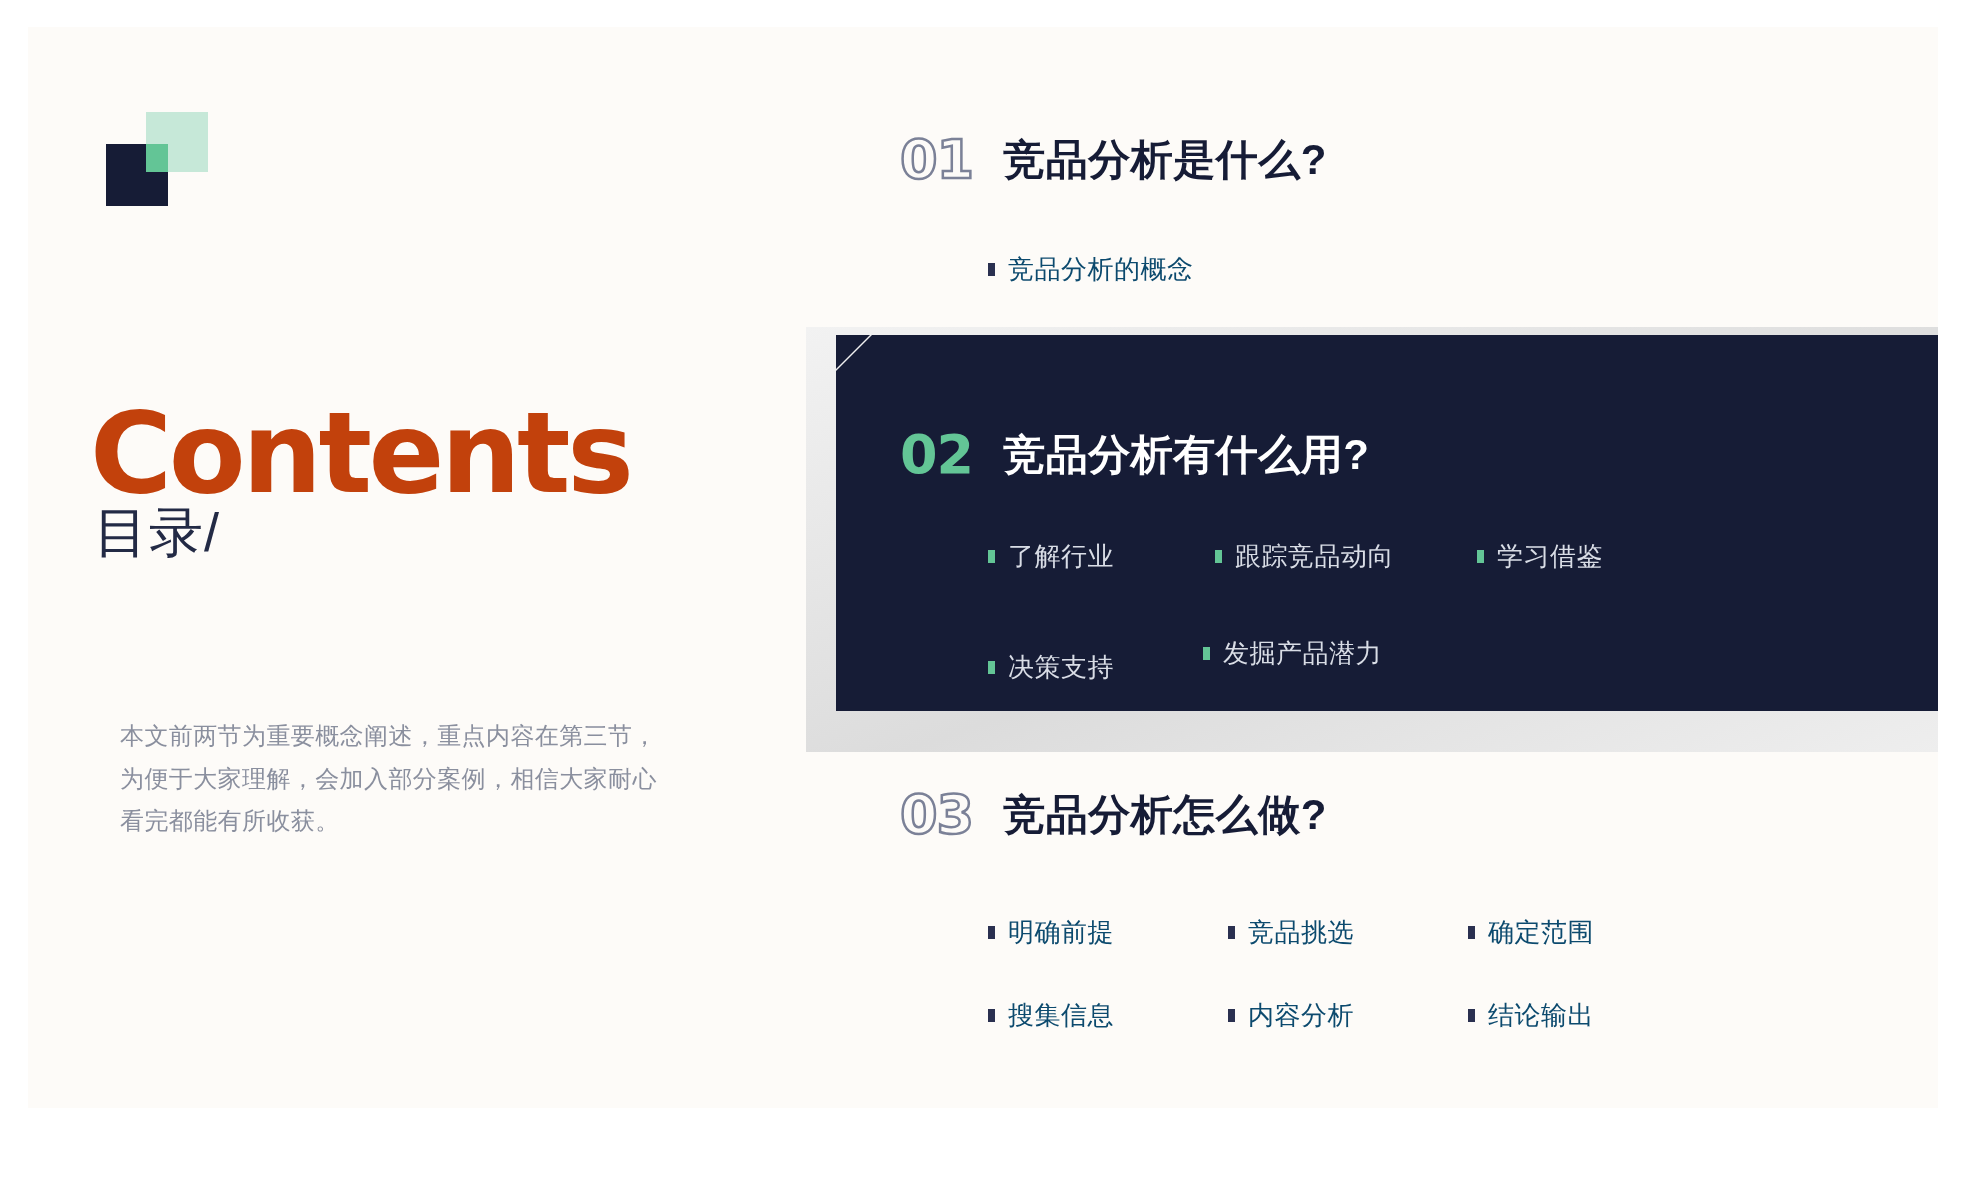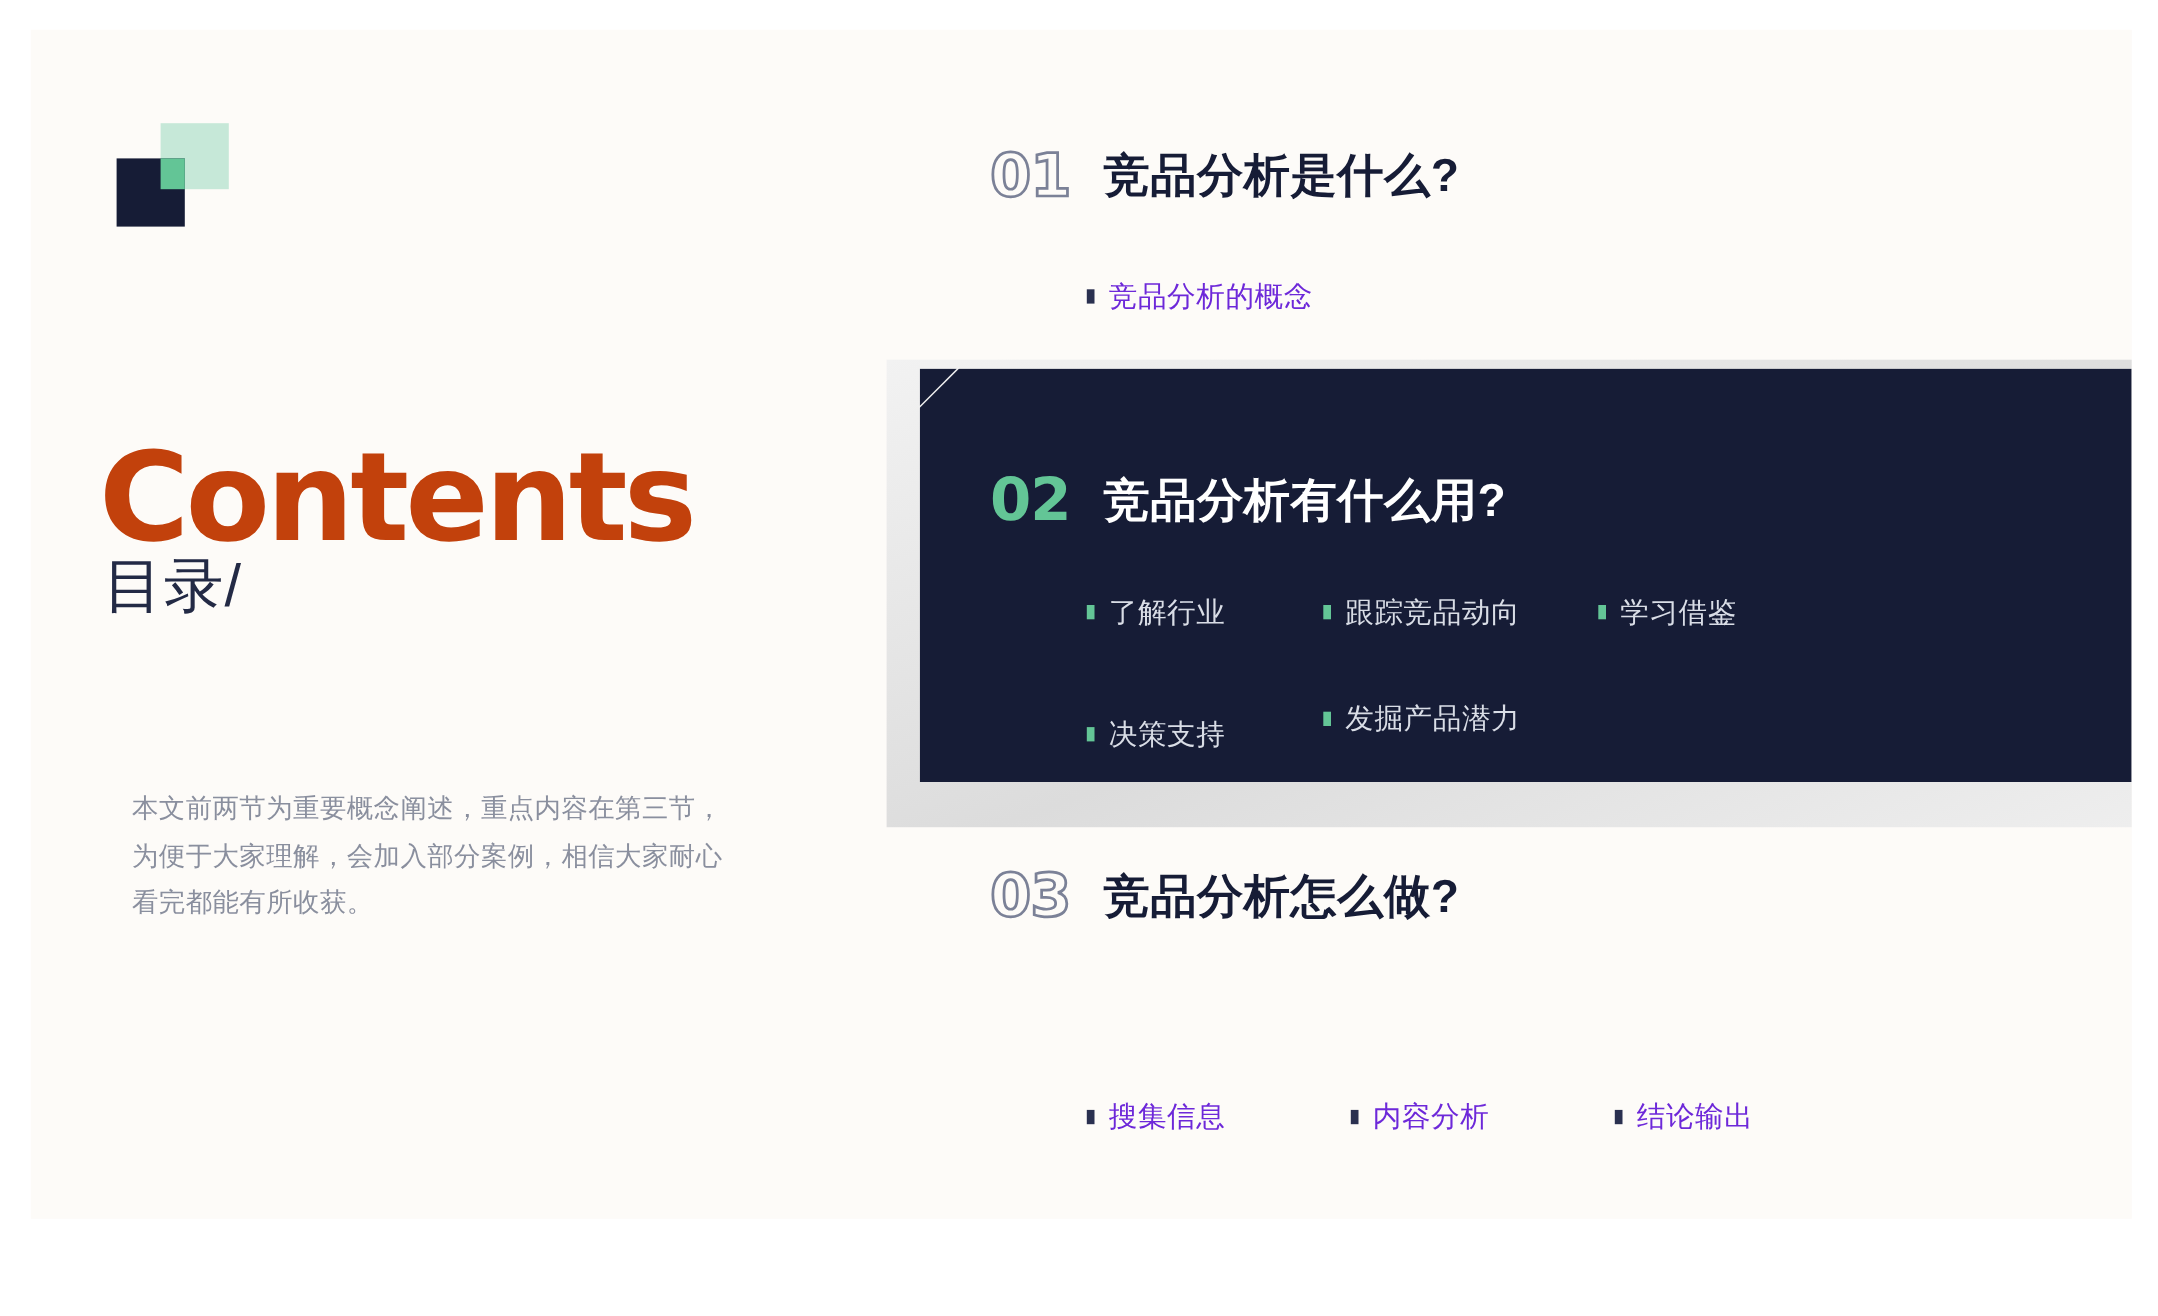--- a/index.html
+++ b/index.html
@@ -71,21 +71,21 @@
     margin-left:30px;
     font-size:42px; font-weight:700; color:#161c36;
     letter-spacing:0.5px;
   }
   .sec-title.light { color:#ffffff; }
 
   
   .bullet-row { position:absolute; display:flex; }
   .bullet {
     display:flex; align-items:center;
-    font-size:26px; color:#6d28d9; letter-spacing:0.5px;
+    font-size:26px; color:#0c4a6e; letter-spacing:0.5px;
     white-space:nowrap;
   }
   .bullet .dot {
     display:inline-block;
     width:7px; height:13px;
     background:#2a3050;
     margin-right:13px;
     flex:none;
   }
   .bullet.on-dark { color:#d9dde6; }
@@ -145,21 +145,21 @@
       <span class="bullet" style="width:240px;">
         <i class="dot"></i>
         <span>竞品分析的概念</span>
       </span>
     </div>
 
     <div class="section-head" style="left:872px; top:400px;">
       <span class="sec-num solid">02</span>
       <span class="sec-title light">竞品分析有什么用?</span>
     </div>
-    <div class="bullet-row" style="left:960px; top:512px;">
+    <div class="bullet-row" style="left:960px; top:512px;gap:12px;">
       <span class="bullet on-dark" style="width:215px;">
         <i class="dot"></i>
         <span>了解行业</span>
       </span>
       <span class="bullet on-dark" style="width:250px;">
         <i class="dot"></i>
         <span>跟踪竞品动向</span>
       </span>
       <span class="bullet on-dark">
         <i class="dot"></i>
@@ -174,20 +174,34 @@
       <span class="bullet on-dark">
         <i class="dot"></i>
         <span>发掘产品潜力</span>
       </span>
     </div>
 
     <div class="section-head" style="left:872px; top:760px;">
       <span class="sec-num outline">03</span>
       <span class="sec-title">竞品分析怎么做?</span>
     </div>
+    <div class="bullet-row" style="left:960px; top:888px;">
+      <span class="bullet" style="width:240px;">
+        <i class="dot"></i>
+        <span>明确前提</span>
+      </span>
+      <span class="bullet" style="width:240px;">
+        <i class="dot"></i>
+        <span>竞品挑选</span>
+      </span>
+      <span class="bullet">
+        <i class="dot"></i>
+        <span>确定范围</span>
+      </span>
+    </div>
     <div class="bullet-row" style="left:960px; top:971px;">
       <span class="bullet" style="width:240px;">
         <i class="dot"></i>
         <span>搜集信息</span>
       </span>
       <span class="bullet" style="width:240px;">
         <i class="dot"></i>
         <span>内容分析</span>
       </span>
       <span class="bullet">

